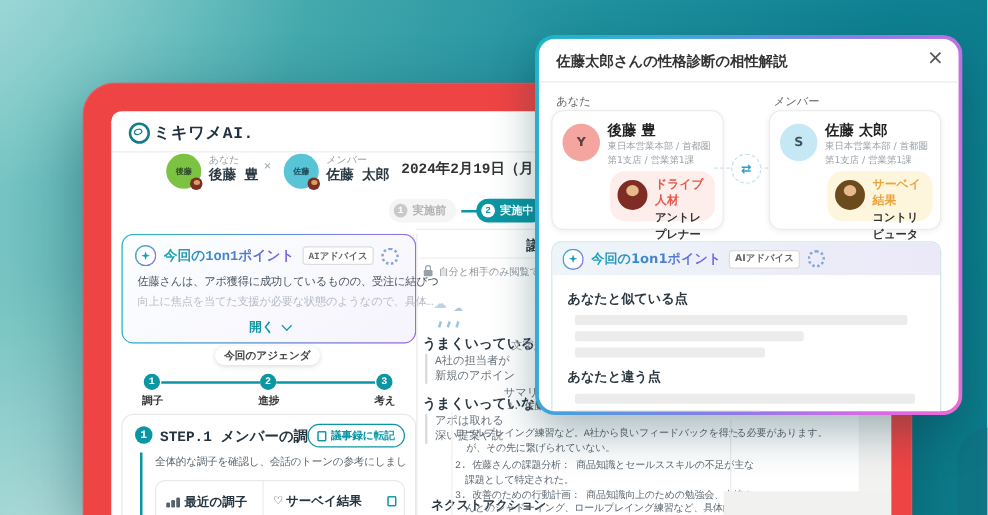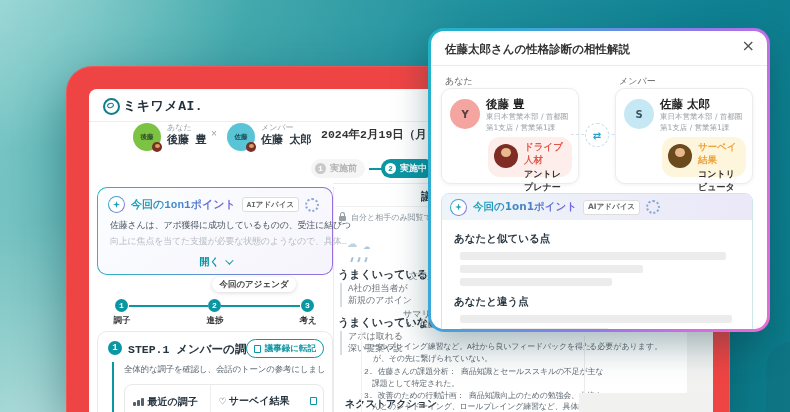--- a/index.html
+++ b/index.html
@@ -54,21 +54,21 @@
   .grad-title{font-weight:bold;background:linear-gradient(90deg,#12a5b5,#7d5fe0);
       -webkit-background-clip:text;background-clip:text;color:transparent;}
   .ai-badge{border:1px solid #ddd;background:#fff;border-radius:3px;font-size:7.5px;color:#666;padding:1.5px 4px;font-weight:bold;}
   .spinner{width:10px;height:10px;border:2px dotted #87a6d8;border-radius:50%;}
   .ai-line{font-size:9px;color:#4a5560;letter-spacing:-.2px;white-space:nowrap;}
   .ai-line.fade{color:#b7bcc4;}
   .open-link{font-size:10px;font-weight:bold;color:#0b96a3;display:flex;align-items:center;gap:5px;}
   .chev{width:5px;height:5px;border-right:1.5px solid #0b96a3;border-bottom:1.5px solid #0b96a3;transform:rotate(45deg) translateY(-2px);}
   .agenda-pill{position:absolute;left:83px;top:188px;width:84px;height:15px;background:#fff;border-radius:9px;
       box-shadow:0 1px 4px rgba(0,0,0,.15);font-size:8.5px;font-weight:bold;color:#444;
-      display:flex;align-items:center;justify-content:center;margin-left:40px;}
+      display:flex;align-items:center;justify-content:center;}
   
   .step-dot{position:absolute;top:210px;width:13px;height:13px;border-radius:50%;background:#0b96a3;color:#fff;
       font-size:8px;font-weight:bold;display:flex;align-items:center;justify-content:center;}
   .step-lbl{position:absolute;top:226px;width:30px;text-align:center;font-size:8.5px;font-weight:bold;color:#333;}
   .step-line{position:absolute;top:216px;height:1.5px;background:#0b96a3;}
   
   .step1{position:absolute;left:8px;top:242px;width:234px;height:175px;background:#fff;border:1px solid #e9e9e9;border-radius:10px;}
   .step1-num{position:absolute;left:10px;top:9px;width:14px;height:14px;border-radius:50%;background:#0b96a3;color:#fff;font-size:9px;font-weight:bold;display:flex;align-items:center;justify-content:center;}
   .step1-title{position:absolute;left:30px;top:10px;font-size:11.5px;font-weight:bold;color:#26343f;}
   .transfer-btn{position:absolute;right:8px;top:7px;border:1.2px solid #0b96a3;border-radius:12px;color:#0b96a3;

